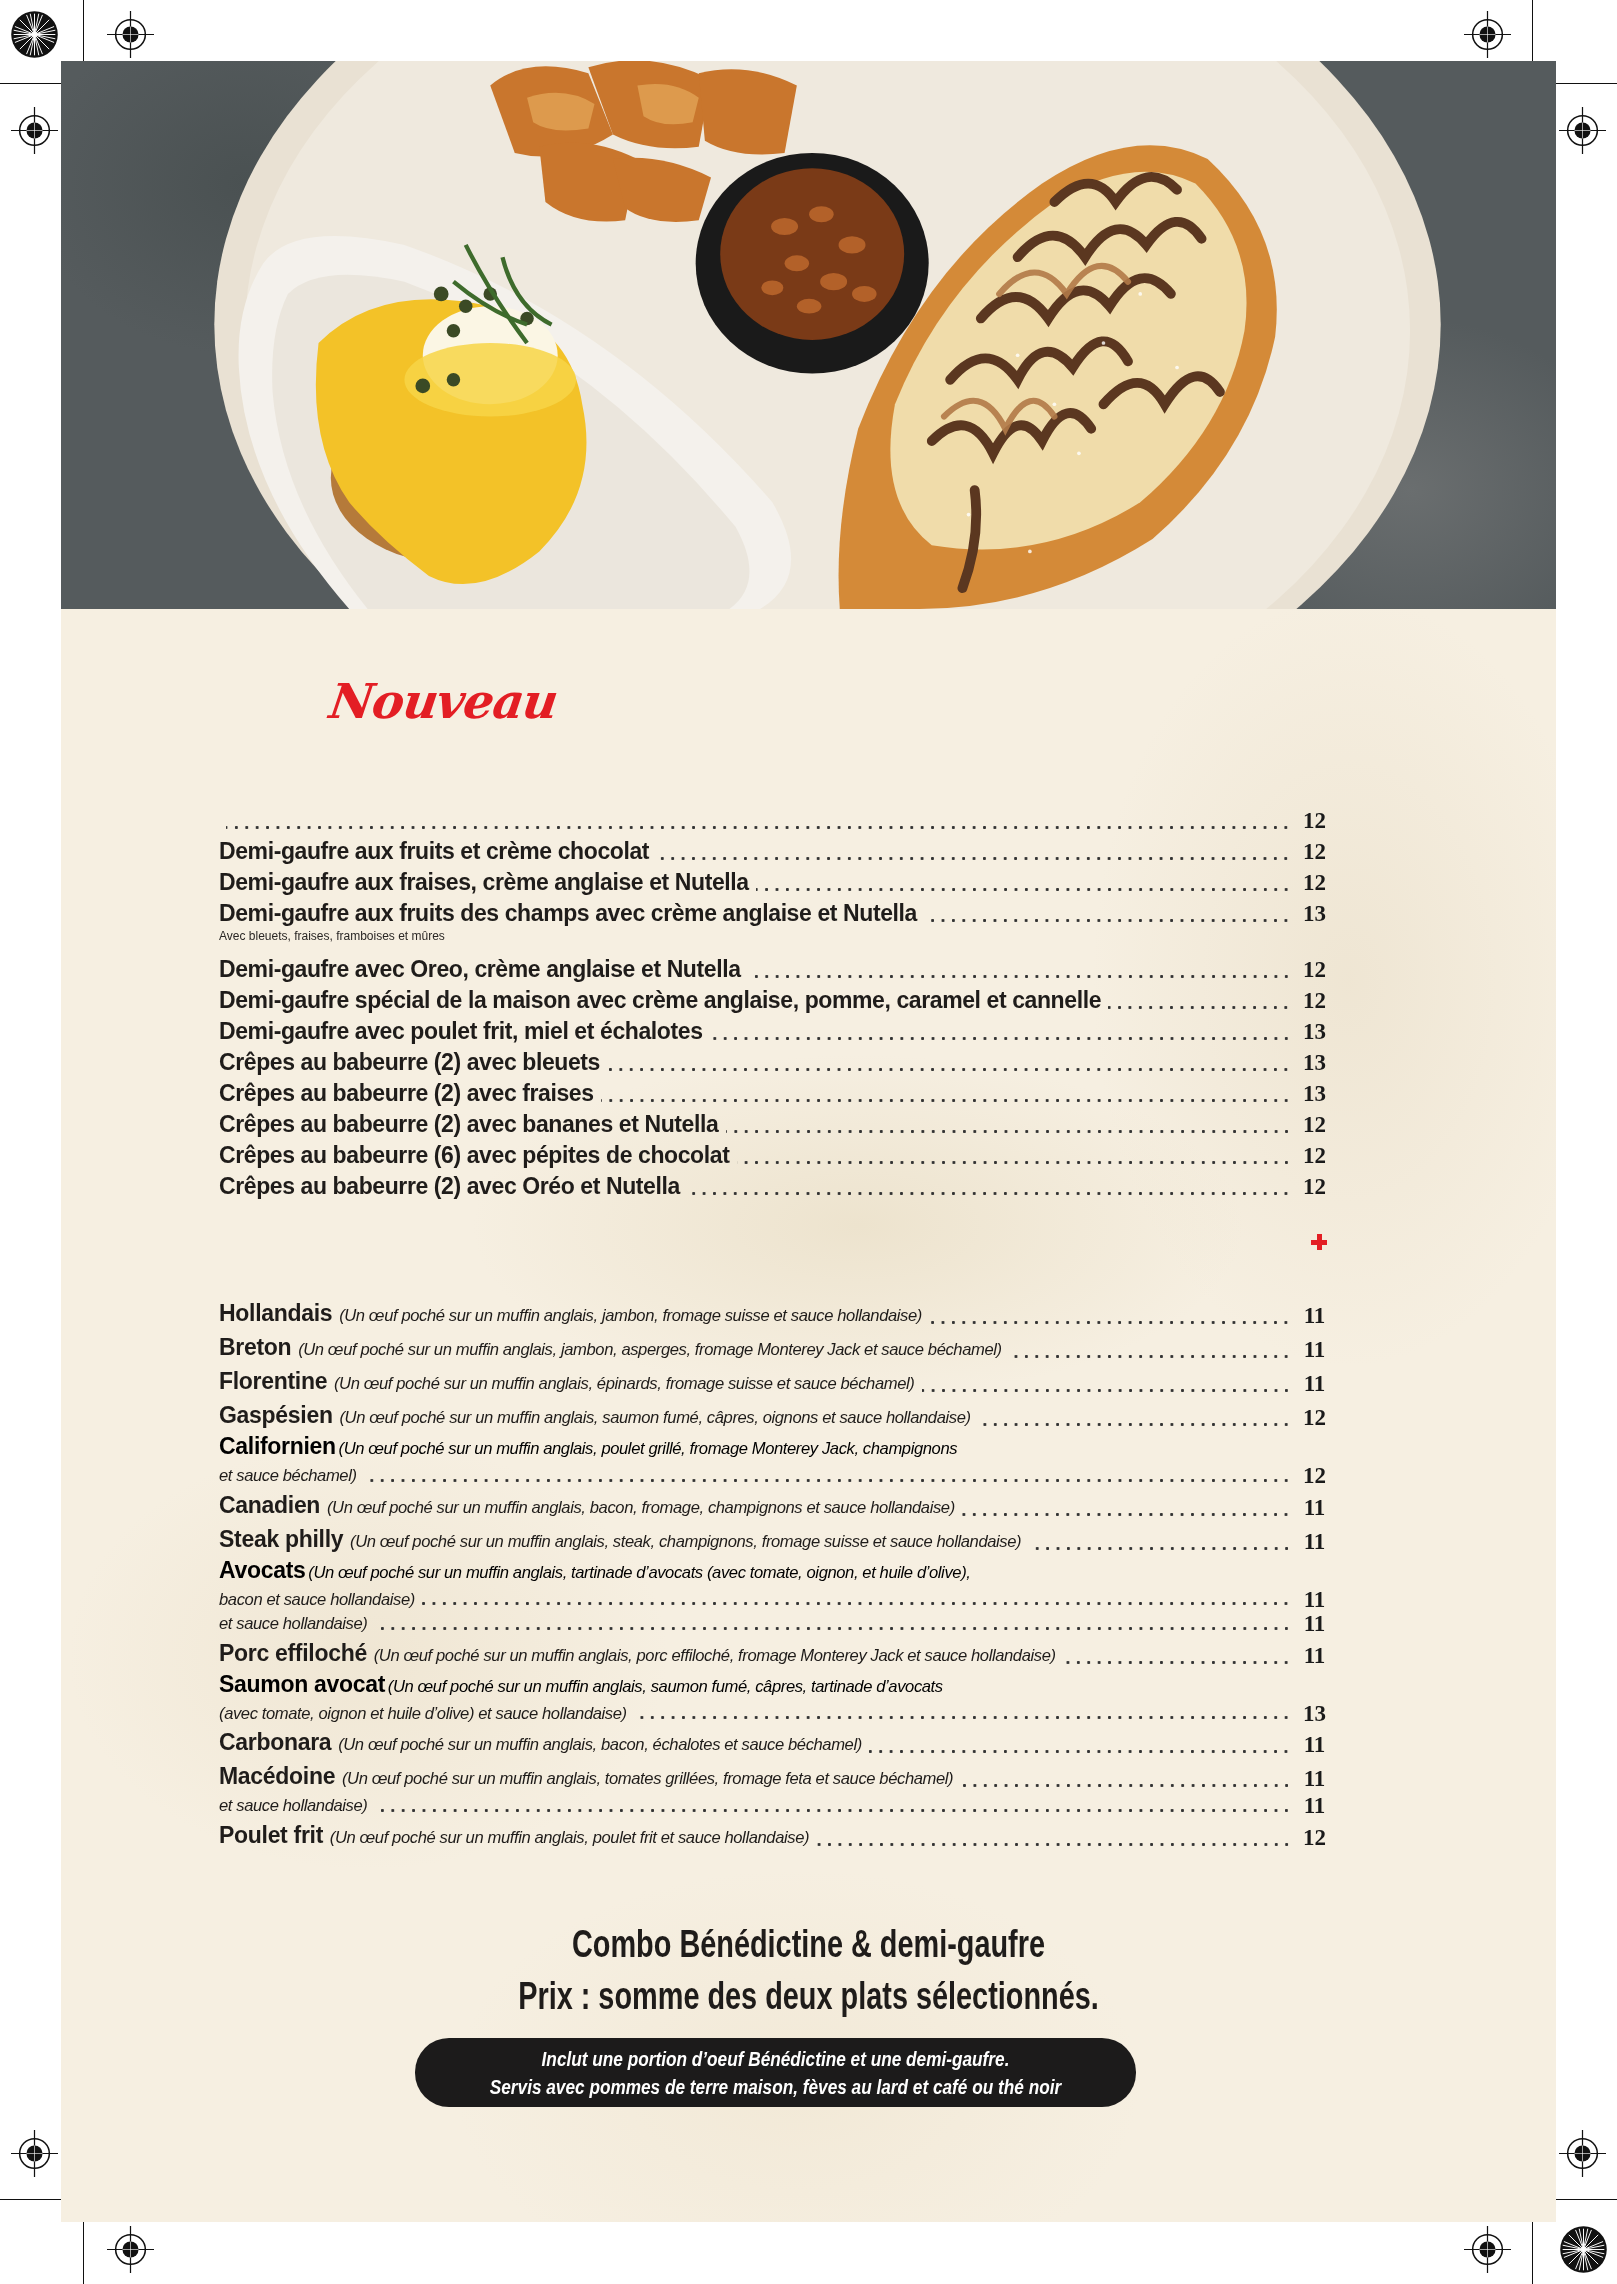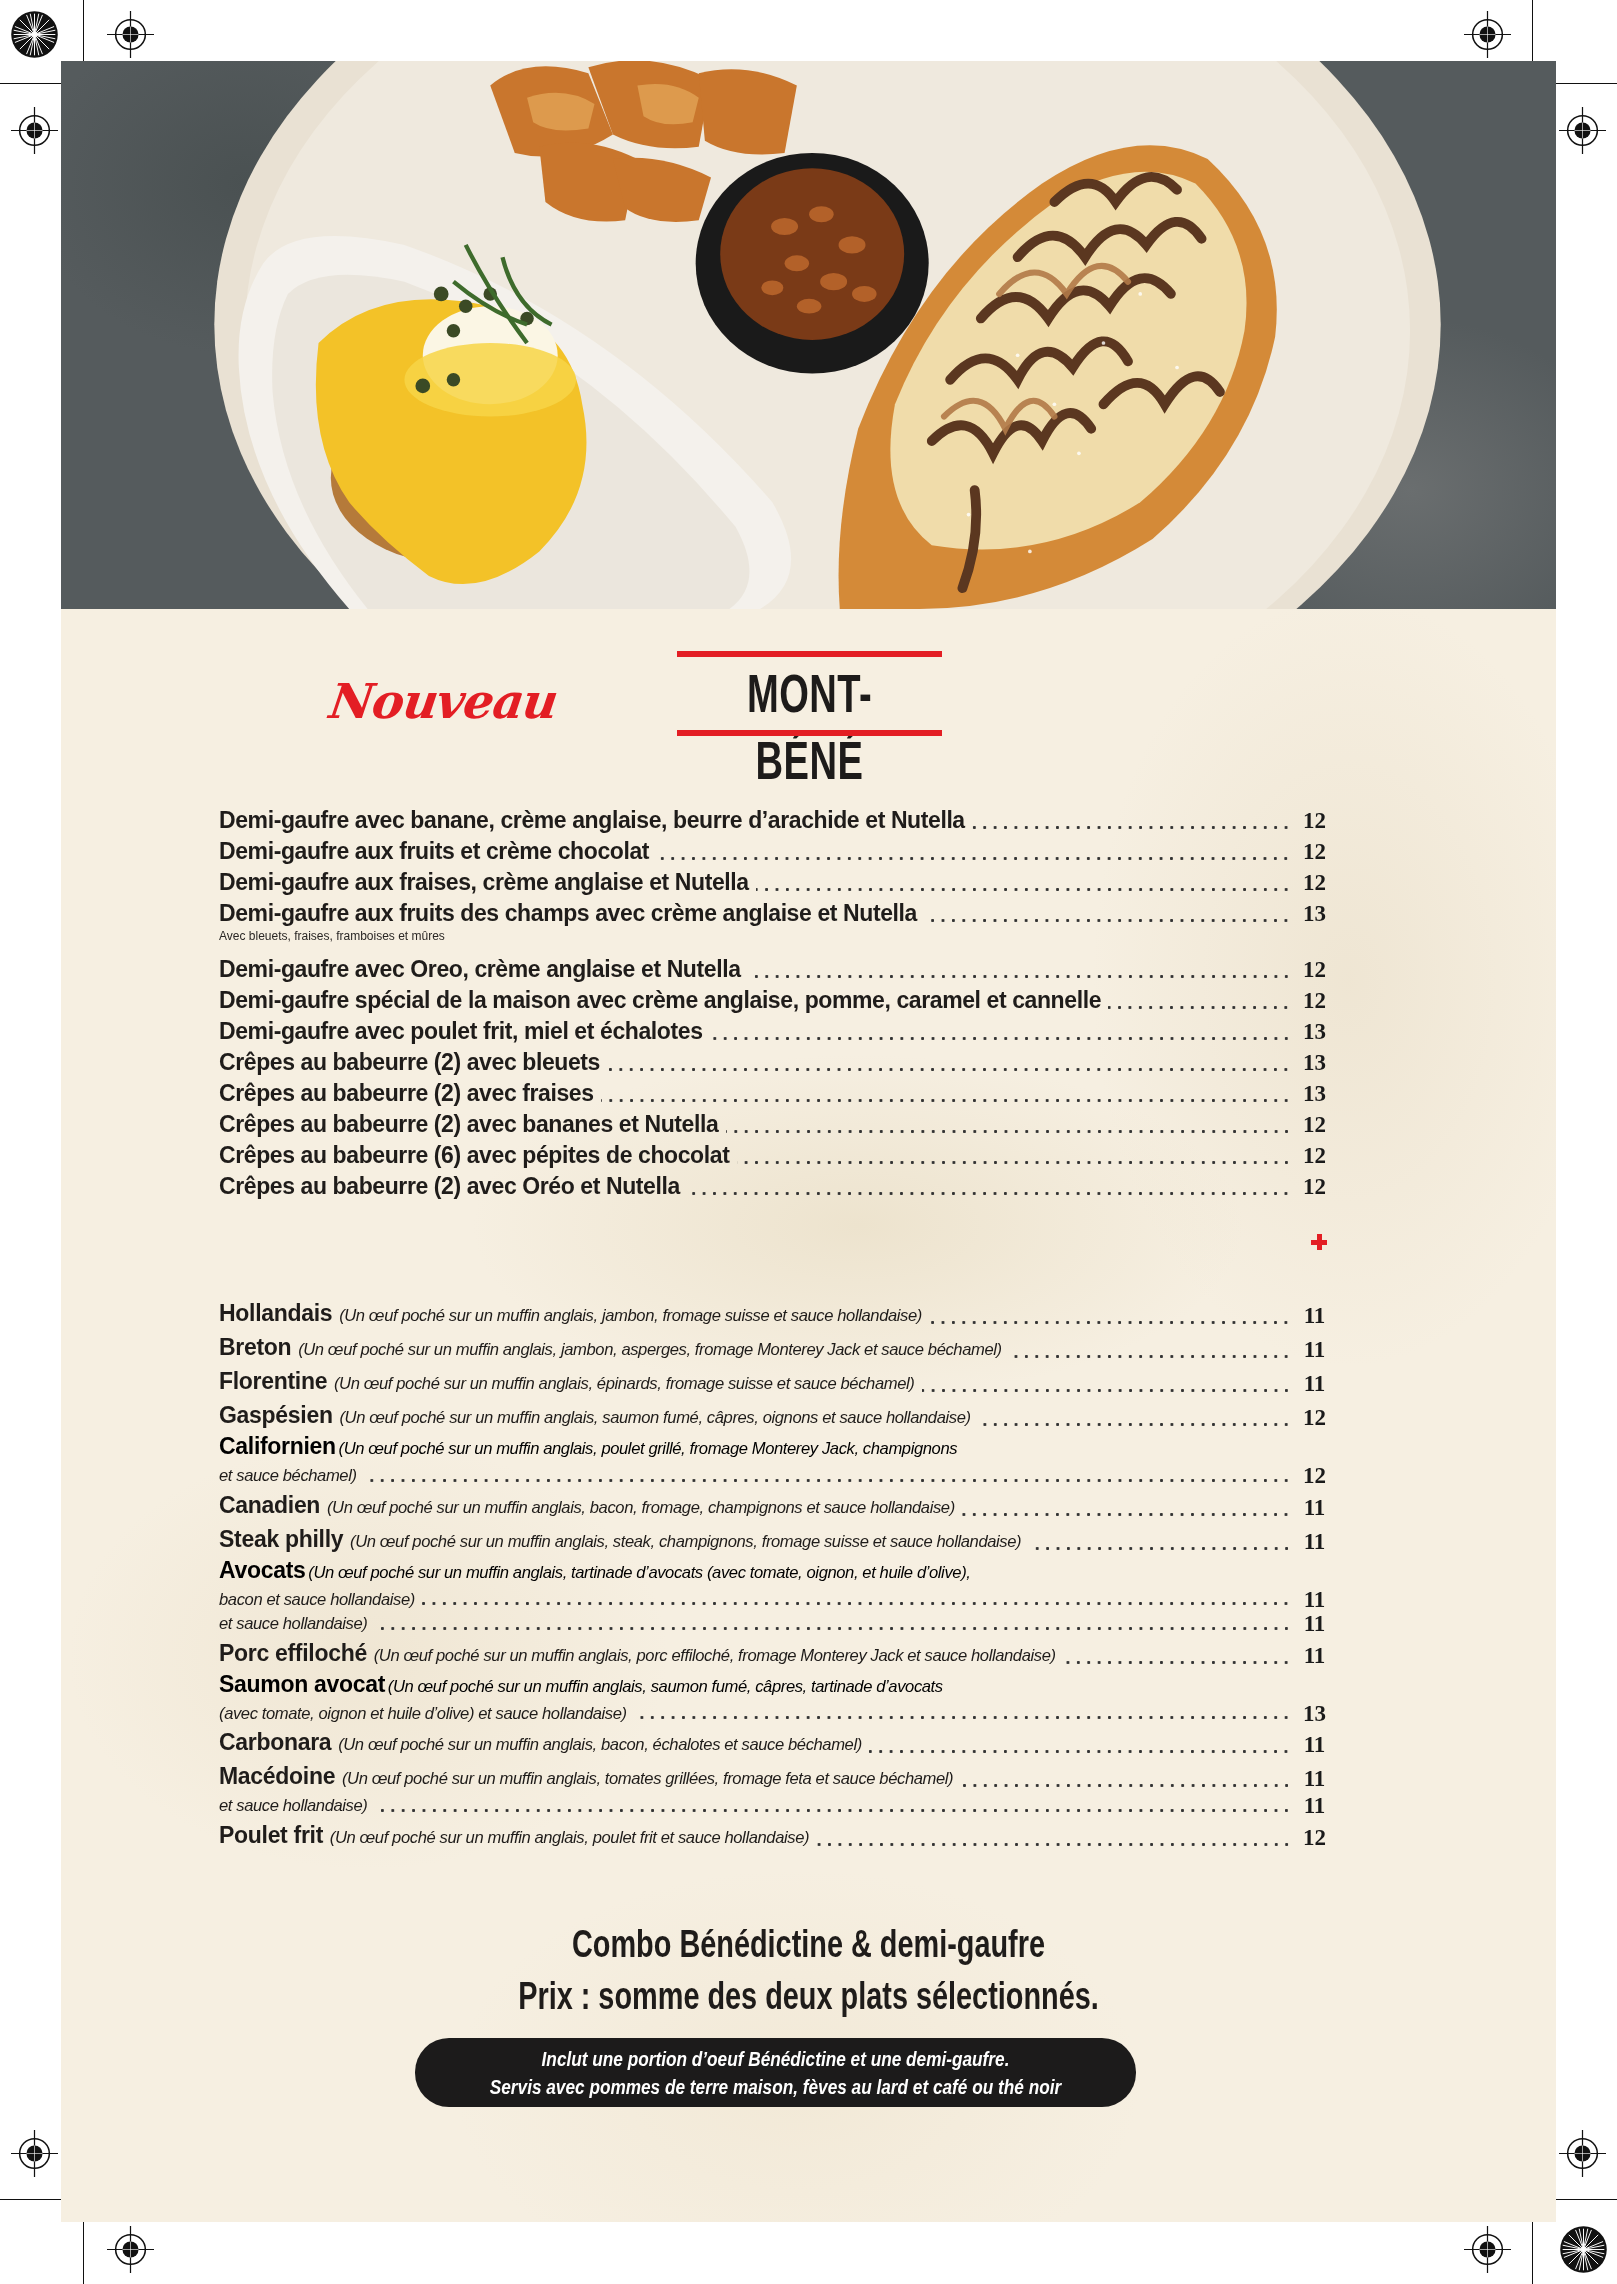--- a/index.html
+++ b/index.html
@@ -333,29 +333,23 @@
         <circle cx="1760" cy="380" r="3"></circle>
           <circle cx="1820" cy="500" r="3"></circle>
           <circle cx="1660" cy="640" r="3"></circle>
         <circle cx="1480" cy="740" r="3"></circle>
           <circle cx="1580" cy="800" r="3"></circle>
       </g>
     </svg>
   </div>
 
   <div class="nouveau">Nouveau</div>
-  <div class="title-box">
-    <div class="title-bar top"></div>
-    <div class="title-text">MONT-BÉNÉ</div>
-    <div class="title-bar bottom"></div>
-  </div>
 
   <div class="list waffles" style="top:744px;">
     <div class="row">
-      <span class="name">Demi-gaufre avec banane, crème anglaise, beurre d’arachide et Nutella</span>
       <span class="dots"></span>
       <span class="price">12</span>
     </div>
     <div class="row">
       <span class="name">Demi-gaufre aux fruits et crème chocolat</span>
       <span class="dots"></span>
       <span class="price">12</span>
     </div>
     <div class="row">
       <span class="name">Demi-gaufre aux fraises, crème anglaise et Nutella</span>

